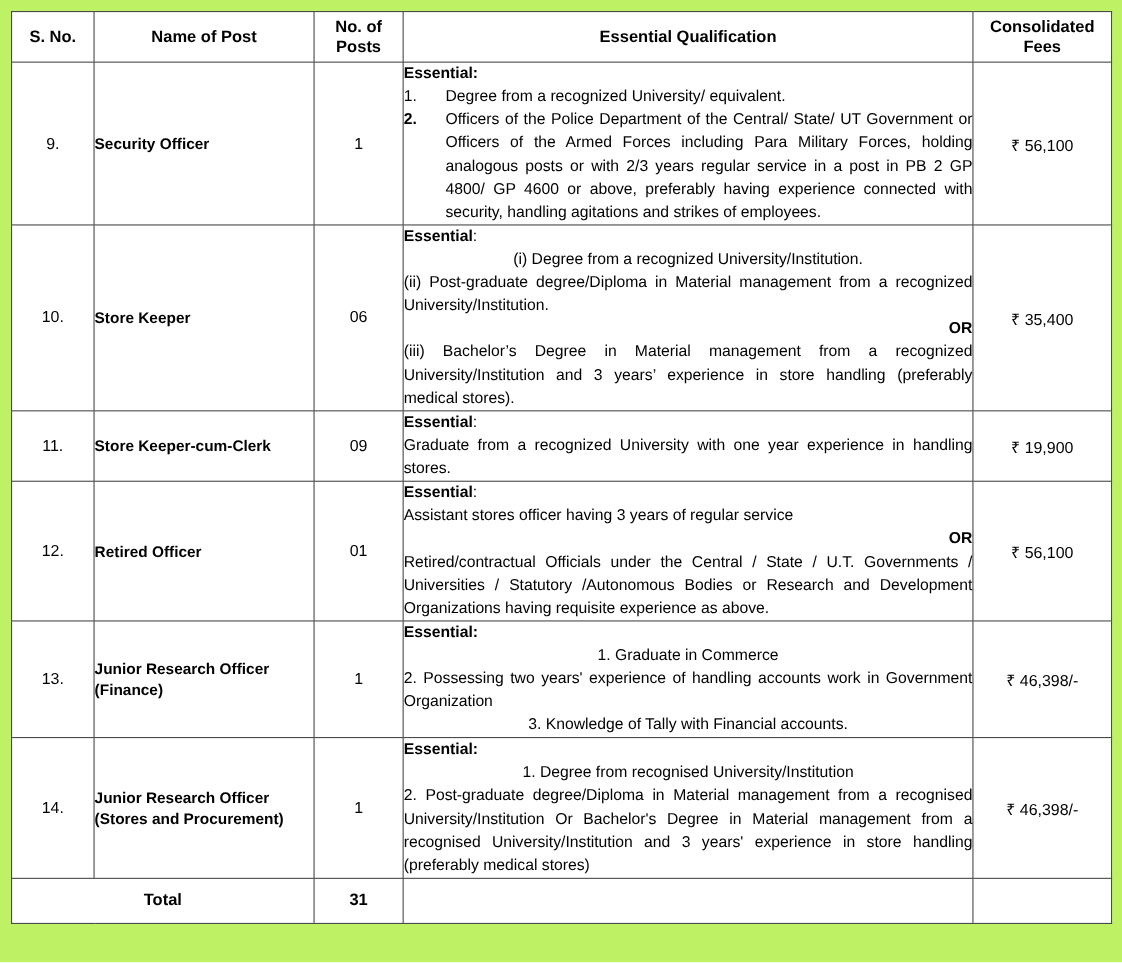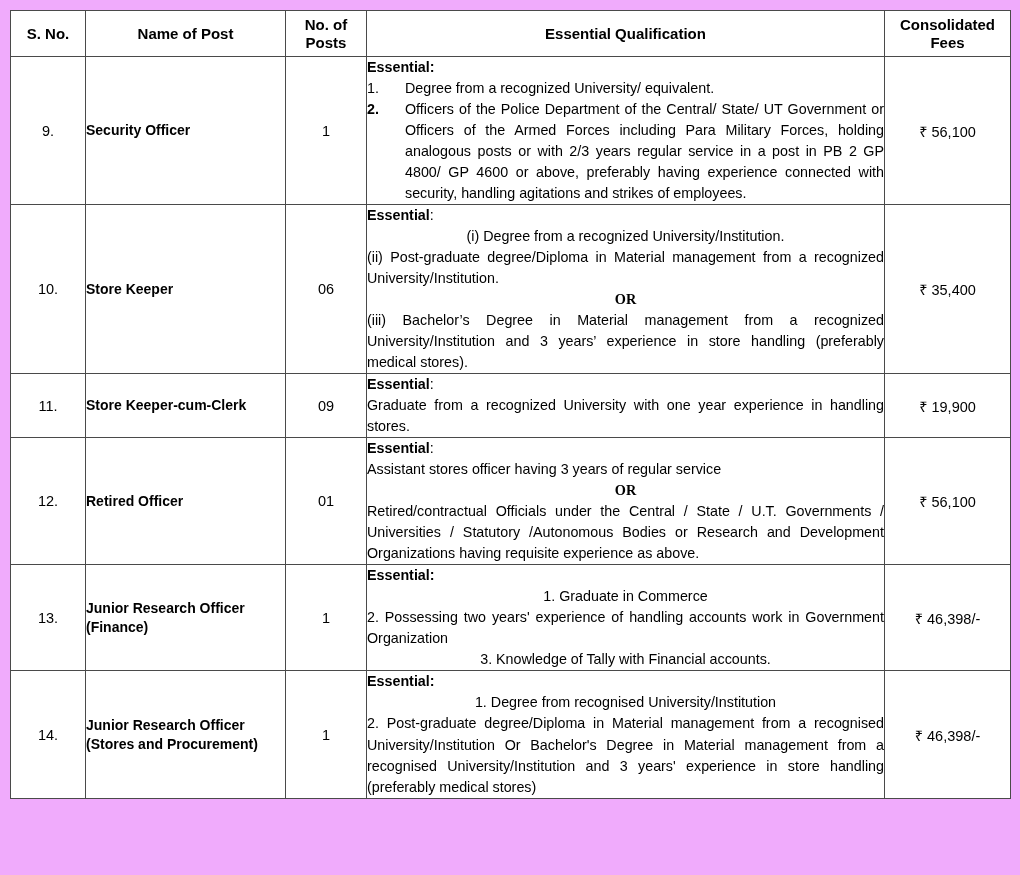--- a/index.html
+++ b/index.html
@@ -11,21 +11,21 @@
     width: 1020px;
     height: 875px;
     font-family: "Liberation Sans", sans-serif;
     color: #000000;
     overflow: hidden;
   }
   .sheet {
     position: relative;
     width: 1020px;
     height: 875px;
-    background: #f0abfc;
+    background: #bef264;
   }
   table.recruit-table {
     position: absolute;
     left: 10px;
     top: 10px;
     width: 1000px;
     border-collapse: collapse;
     table-layout: fixed;
     background: #ffffff;
   }
@@ -97,23 +97,22 @@
     margin: 0;
   }
   td.qual p.just {
     text-align: justify;
     text-justify: inter-word;
   }
   td.qual p.last {
     text-align: center;
   }
   td.qual p.ctr {
-    text-align: center;
-    font-weight: bold;
-    font-family: Liberation Serif, serif;
+    text-align: right;
+    font-weight: bold;
   }
   td.qual .hang {
     display: block;
     padding-left: 38px;
     text-indent: -38px;
   }
   td.qual .hang .num {
     display: inline-block;
     width: 38px;
     text-indent: 0;
@@ -252,17 +251,23 @@
         </td>
         <td class="posts">1</td>
         <td class="qual">
           <p><span class="lead">Essential:</span></p>
           <p class="last">1. Degree from recognised University/Institution</p>
           <p class="just">2. Post-graduate degree/Diploma in Material management from a recognised University/Institution Or Bachelor's Degree in Material management from a recognised University/Institution and 3 years' experience in store handling (preferably medical stores)</p>
         </td>
         <td class="fees">₹ 46,398/-</td>
       </tr>
 
+      <tr>
+        <td class="total-label" colspan="2">Total</td>
+        <td class="total-value">31</td>
+        <td class="blank"></td>
+        <td class="blank"></td>
+      </tr>
 
     </tbody>
   </table>
 
 </div>
 
 </body></html>

